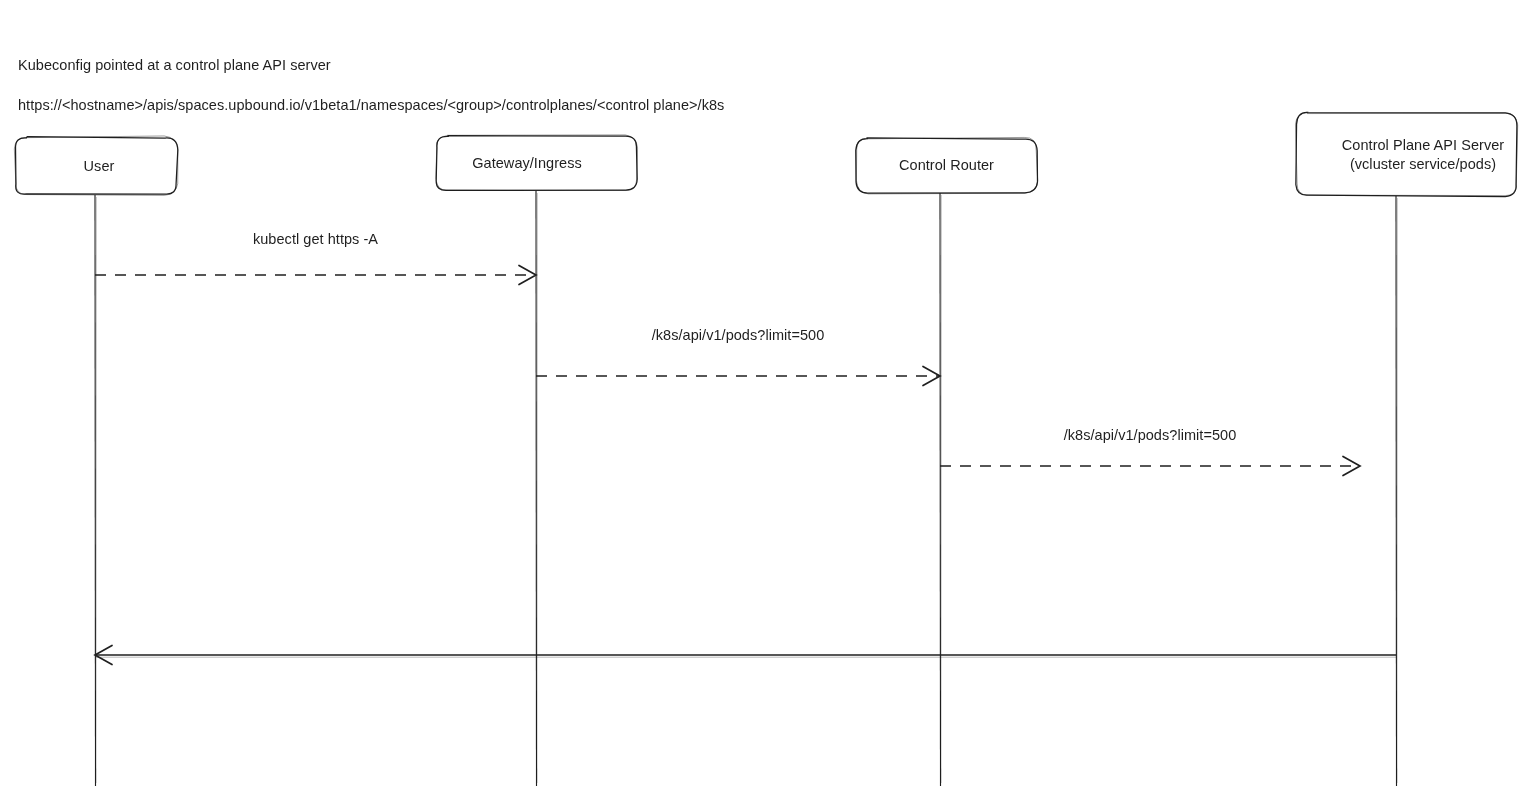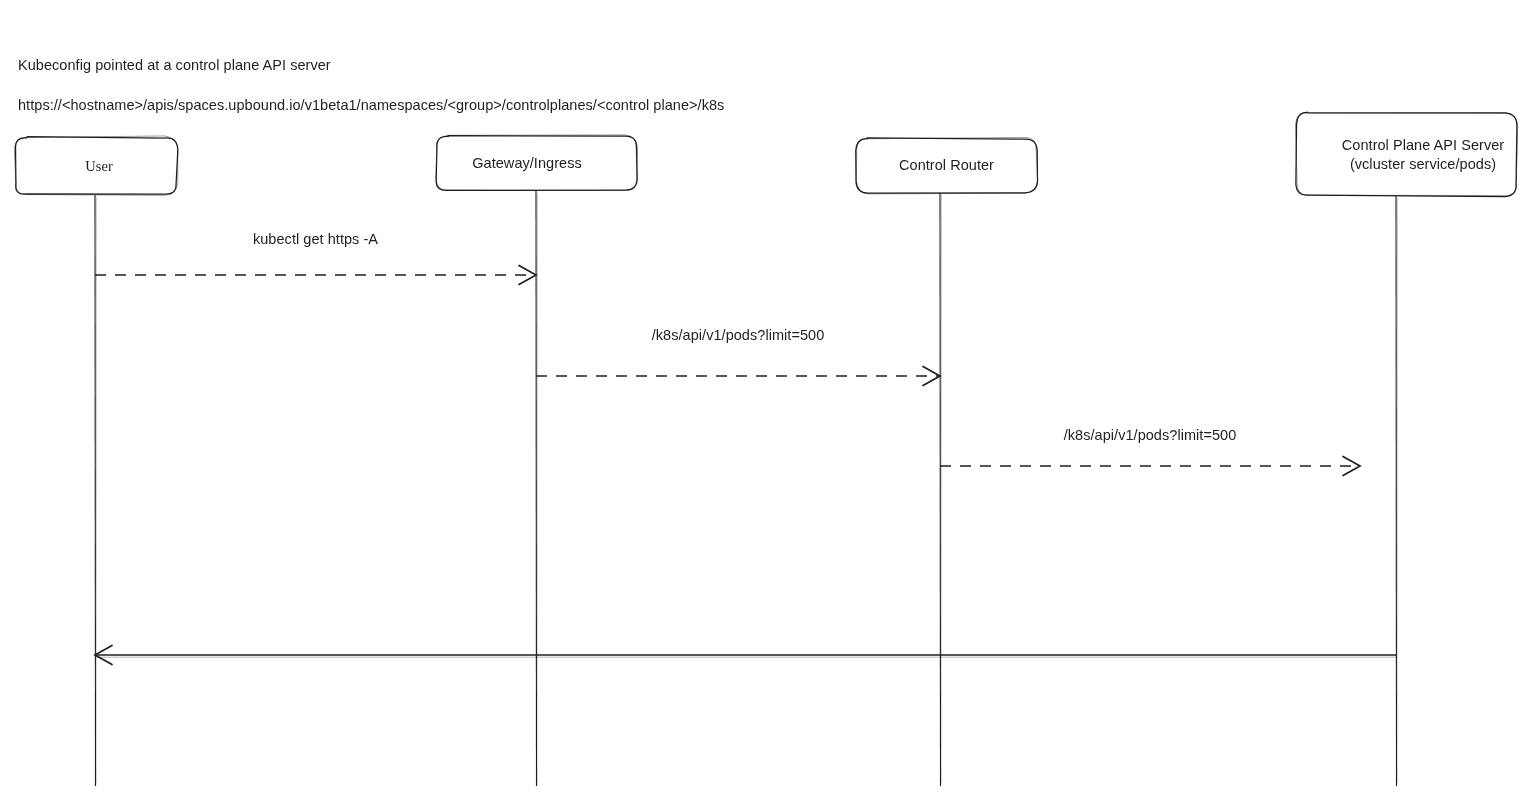--- a/index.html
+++ b/index.html
@@ -122,21 +122,21 @@
         <path d="M1343,456.5 L1360,466 L1343,475.5" fill="none" stroke="#1f1f1f" stroke-width="1.7" stroke-linecap="round" stroke-linejoin="miter"></path>
       </g>
       <g>
         <line x1="1396" y1="655" x2="96" y2="655" stroke="#1f1f1f" stroke-width="1.6" stroke-linecap="butt"></line>
         <line x1="1396" y1="657.2" x2="96" y2="657.2" stroke="#1f1f1f" stroke-width="0.6" opacity="0.5"></line>
         <path d="M112,645.5 L95,655 L112,664.5" fill="none" stroke="#1f1f1f" stroke-width="1.7" stroke-linecap="round" stroke-linejoin="miter"></path>
       </g>
     </svg>
 
   <div id="overlay-labels">
-      <div class="participant-label" style="left: 15px; width: 168px; top: 156.5px; font-family: Liberation Serif, serif;">
+      <div class="participant-label" style="left: 15px; width: 168px; top: 156.5px;">
         <div>User</div>
       </div>
       <div class="participant-label" style="left: 436px; width: 182px; top: 154px;">
         <div>Gateway/Ingress</div>
       </div>
       <div class="participant-label" style="left: 856px; width: 181px; top: 156px;">
         <div>Control Router</div>
       </div>
       <div class="participant-label" style="left: 1296px; width: 254px; top: 135.5px;">
         <div>Control Plane API Server</div>

